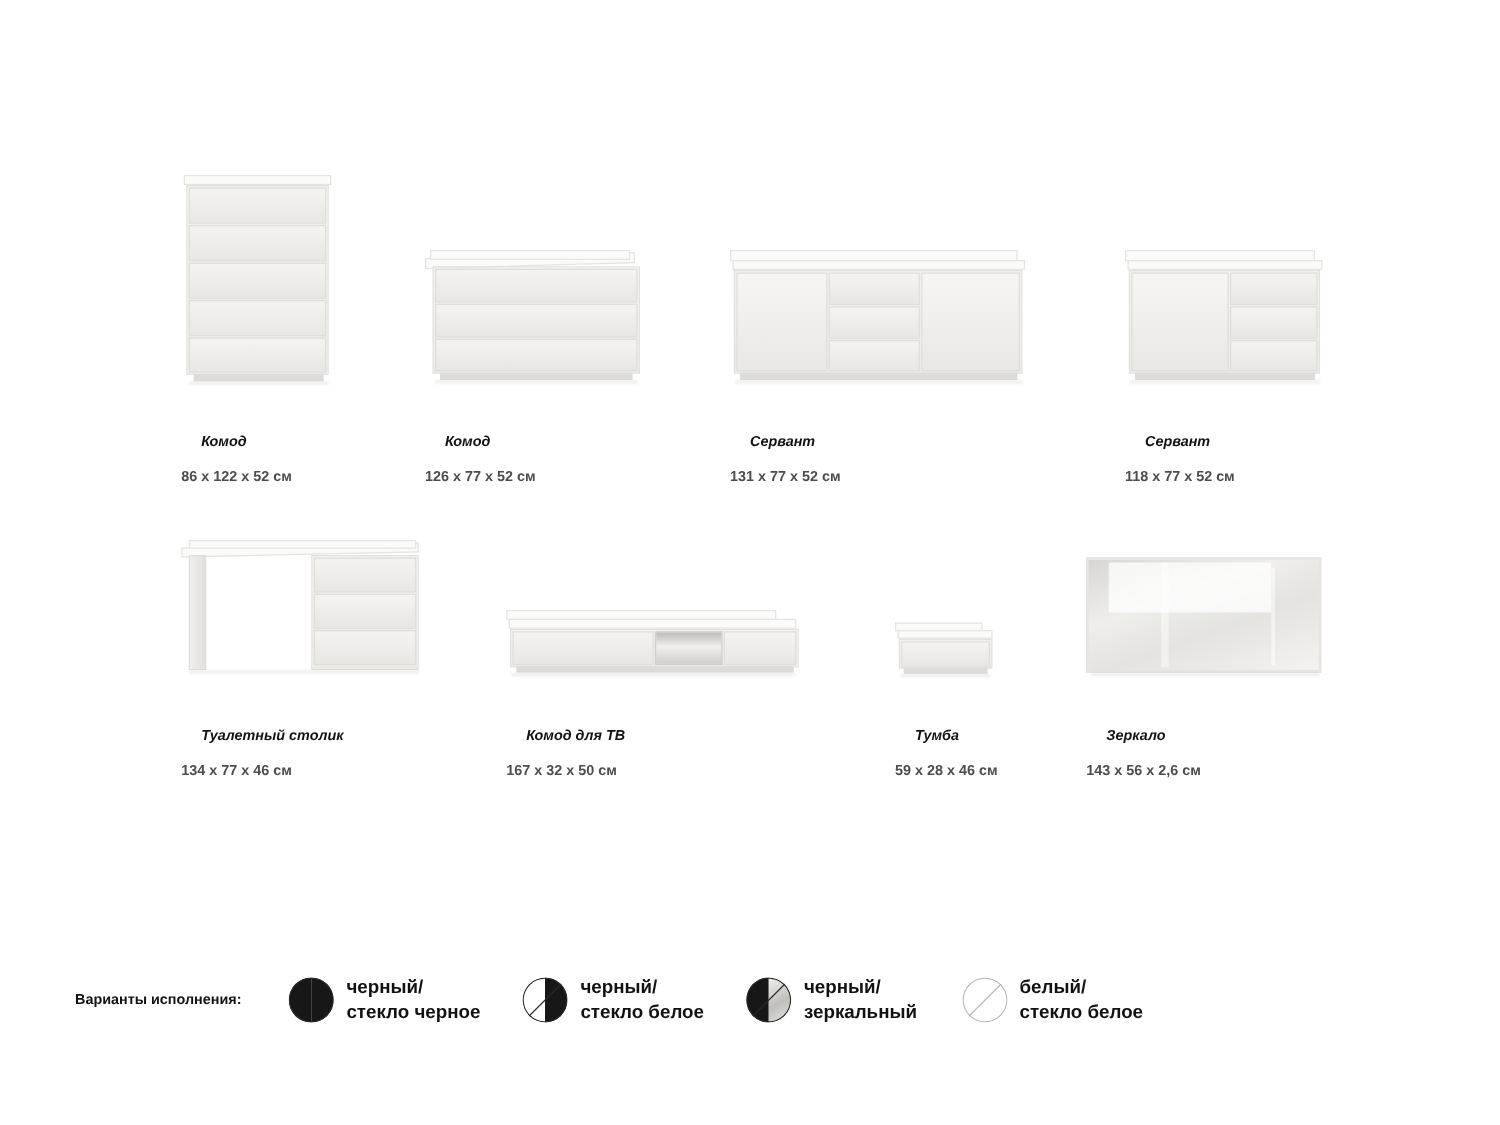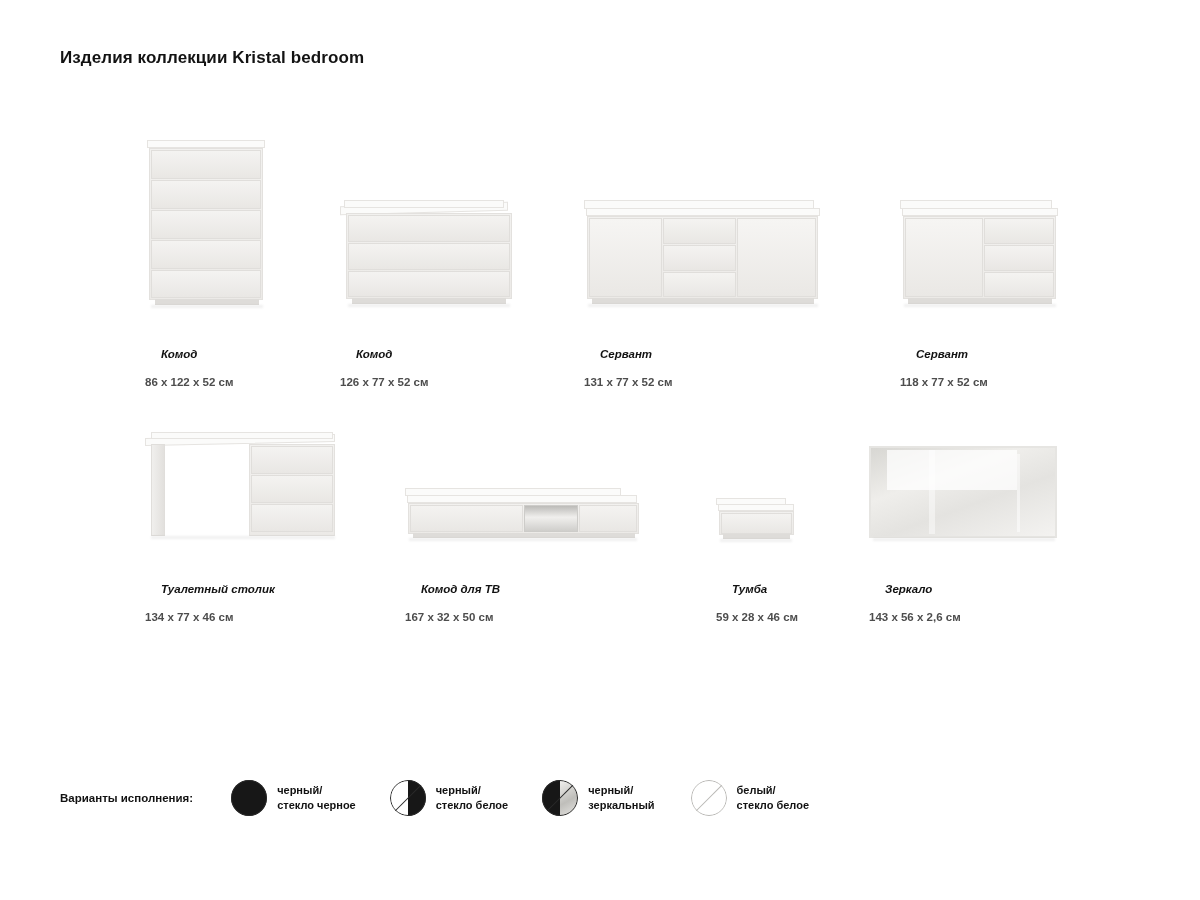--- a/index.html
+++ b/index.html
@@ -167,33 +167,32 @@
   }
   .swatch-ring {
     position: absolute;
     inset: 0;
     border-radius: 50%;
     border: 1px solid #2b2b2b;
     box-sizing: border-box;
   }
   .variant-text {
     margin-left: 10px;
-    font-size: 11px;
+    font-size: 15px;
     font-weight: bold;
     color: #121212;
     line-height: 1.35;
     white-space: nowrap;
   }
 </style>
 </head>
 <body>
 
 <div class="page">
 
-  <div class="page-title">Изделия коллекции Kristal bedroom</div>
 
   <div class="product" style="left:145px; top:140px; width:230px; height:170px;">
     <div class="product-art" style="width:124px; height:170px;">
       <div class="top-slab" style="left:2px; top:0px; width:118px; height:8px;"></div>
       <div class="body-box" style="left:4px; top:8px; width:114px; height:152px;"></div>
       <div class="drawer" style="left:6px; top:10px; width:110px; height:29px;"></div>
       <div class="drawer" style="left:6px; top:40px; width:110px; height:29px;"></div>
       <div class="drawer" style="left:6px; top:70px; width:110px; height:29px;"></div>
       <div class="drawer" style="left:6px; top:100px; width:110px; height:29px;"></div>
       <div class="drawer" style="left:6px; top:130px; width:110px; height:28px;"></div>

